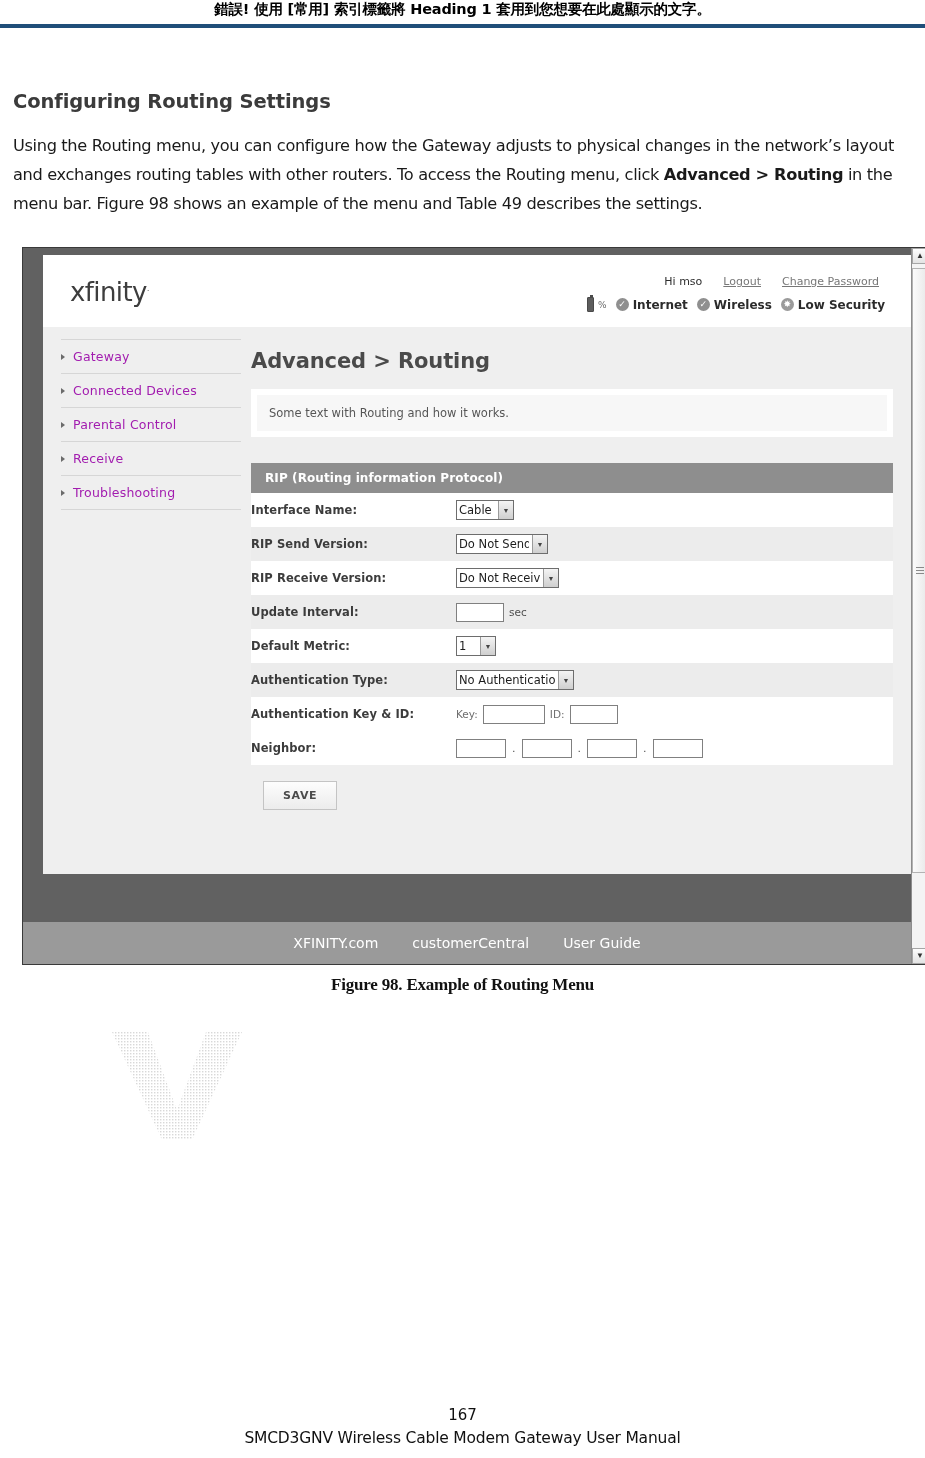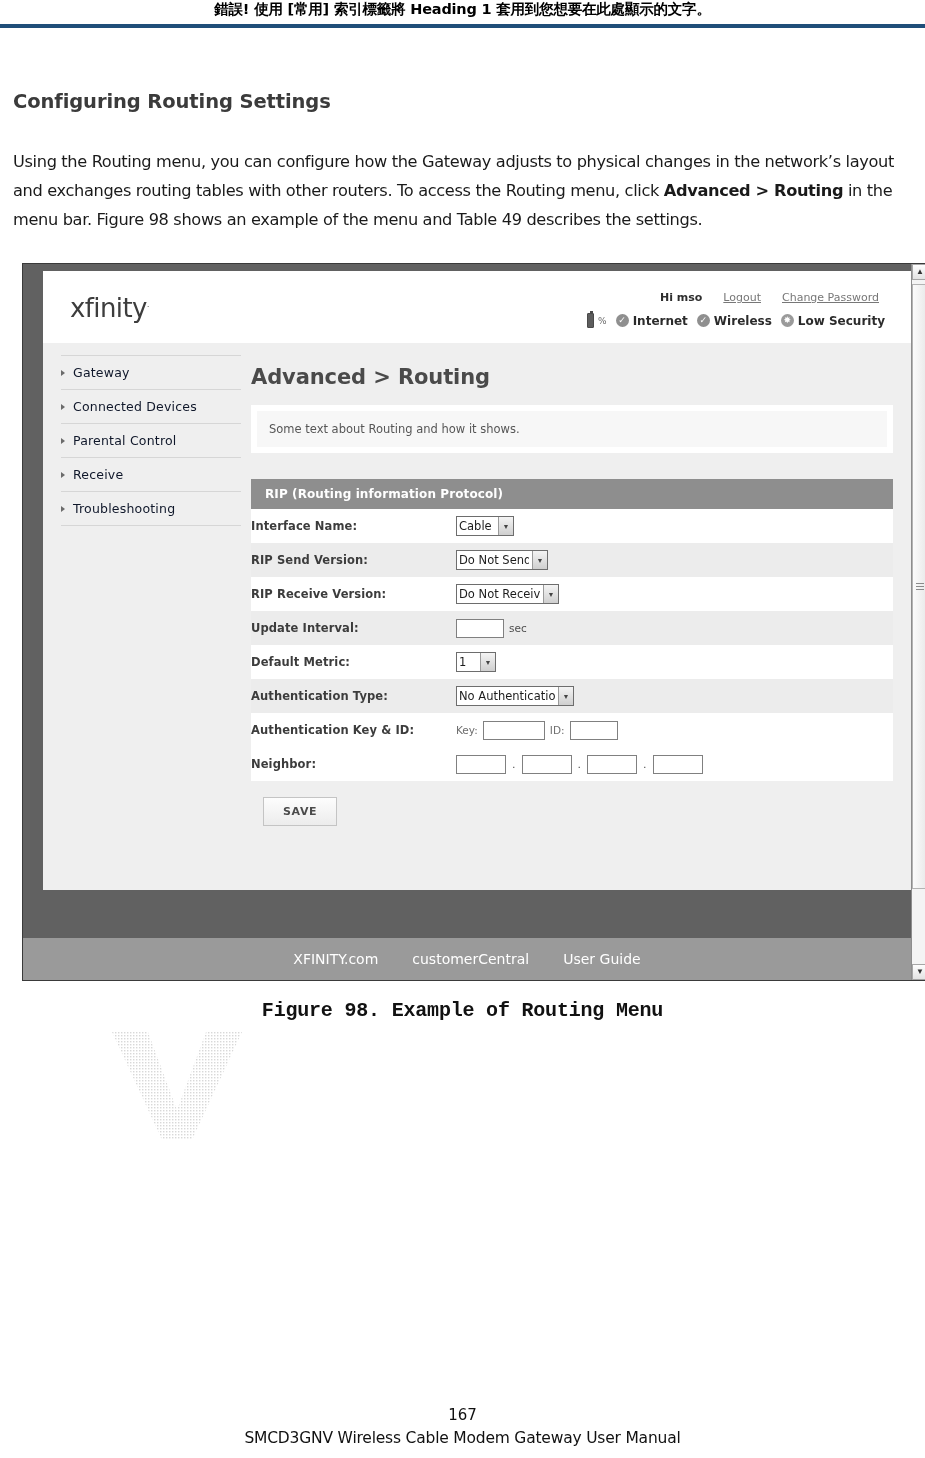--- a/index.html
+++ b/index.html
@@ -34,21 +34,21 @@
     width:925px;
   }
 
   
   .doc-body{ padding:0 10px 0 13px; }
   h1.section-title{
     font-family:"DejaVu Sans", sans-serif;
     font-size:19.5px;
     font-weight:bold;
     color:#3b3b3b;
-    margin:62px 0 34px 0;
+    margin:62px 0 18px 0;
     letter-spacing:-0.1px;
   }
   p.para{
     font-family:"DejaVu Sans", sans-serif;
     font-size:16.2px;
     line-height:29px;
     color:#1a1a1a;
     margin:0;
     letter-spacing:-0.35px;
     width:905px;
@@ -112,21 +112,21 @@
     letter-spacing:-0.6px;
   }
   .logo .tm{ font-size:9px; vertical-align:super; color:#6a6a6a; }
 
   .acct{
     position:absolute; right:32px; top:20px;
     display:flex; align-items:center; gap:21px;
     font-family:"DejaVu Sans", sans-serif;
     font-size:11px;
   }
-  .acct .hi{ font-weight:bold; color:#2e2e2e; }
+  .acct .hi{ font-weight:normal; color:#2e2e2e; }
   .acct a{ color:#777; text-decoration:underline; }
 
   .statusline{
     position:absolute; right:26px; top:42px;
     display:flex; align-items:center; gap:9px;
     font-family:"DejaVu Sans", sans-serif;
     font-size:12px; font-weight:bold; color:#2b2b2b;
   }
   .statusline .si{ display:flex; align-items:center; gap:4px; }
   .batt{
@@ -152,21 +152,21 @@
     background:#efefef;
   }
   .side{
     position:absolute; left:18px; top:12px; width:180px;
   }
   .side-item{
     border-bottom:1px solid #d6d6d6;
     padding:9px 4px 9px 12px;
     font-family:"DejaVu Sans", sans-serif;
     font-size:12.5px;
-    color:#0f172a;
+    color:#a21caf;
     letter-spacing:0.2px;
     position:relative;
     cursor:pointer;
   }
   .side-top{ border-top:1px solid #d6d6d6; }
   .side-item .caret{
     position:absolute; left:0px; top:50%; transform:translateY(-50%);
     width:0;height:0;border-left:4px solid #6b6b6b;
     border-top:3.5px solid transparent;border-bottom:3.5px solid transparent;
   }
@@ -279,23 +279,23 @@
     position:absolute; left:112px; top:1032px;
     width:130px; height:108px;
     opacity:0.55;
     z-index:0;
   }
 
   
   .caption{
     position:relative; z-index:2;
     text-align:center;
-    font-family:Liberation Mono, monospace;
-    font-size:20px; font-weight:bold; color:#111;
-    margin-top:18px;
+    font-family:Liberation Serif, serif;
+    font-size:17px; font-weight:bold; color:#111;
+    margin-top:10px;
     letter-spacing:-0.2px;
   }
 
   
   .pagefoot{
     position:absolute; left:0; right:0; bottom:8px;
     text-align:center;
     font-family:"DejaVu Sans", sans-serif;
   }
   .pagefoot .pnum{ font-size:15px; color:#111; line-height:22px; }
@@ -381,21 +381,21 @@
               <div class="side-item">
                 <span class="caret"></span>
                 <span>Troubleshooting</span>
               </div>
             </div>
 
             <div class="content">
               <h2>Advanced &gt; Routing</h2>
 
               <div class="descbox">
-                <div class="inner">Some text about Routing and how it shows.</div>
+                <div class="inner">Some text with Routing and how it works.</div>
               </div>
 
               <div class="panel">
                 <div class="panel-head">RIP (Routing information Protocol)</div>
 
                 <div class="frow">
                   <div class="flabel">Interface Name:</div>
                   <div class="fctl">
                     <span class="selwrap">
                       <select class="sel" style="width:58px"><option>Cable</option></select>

